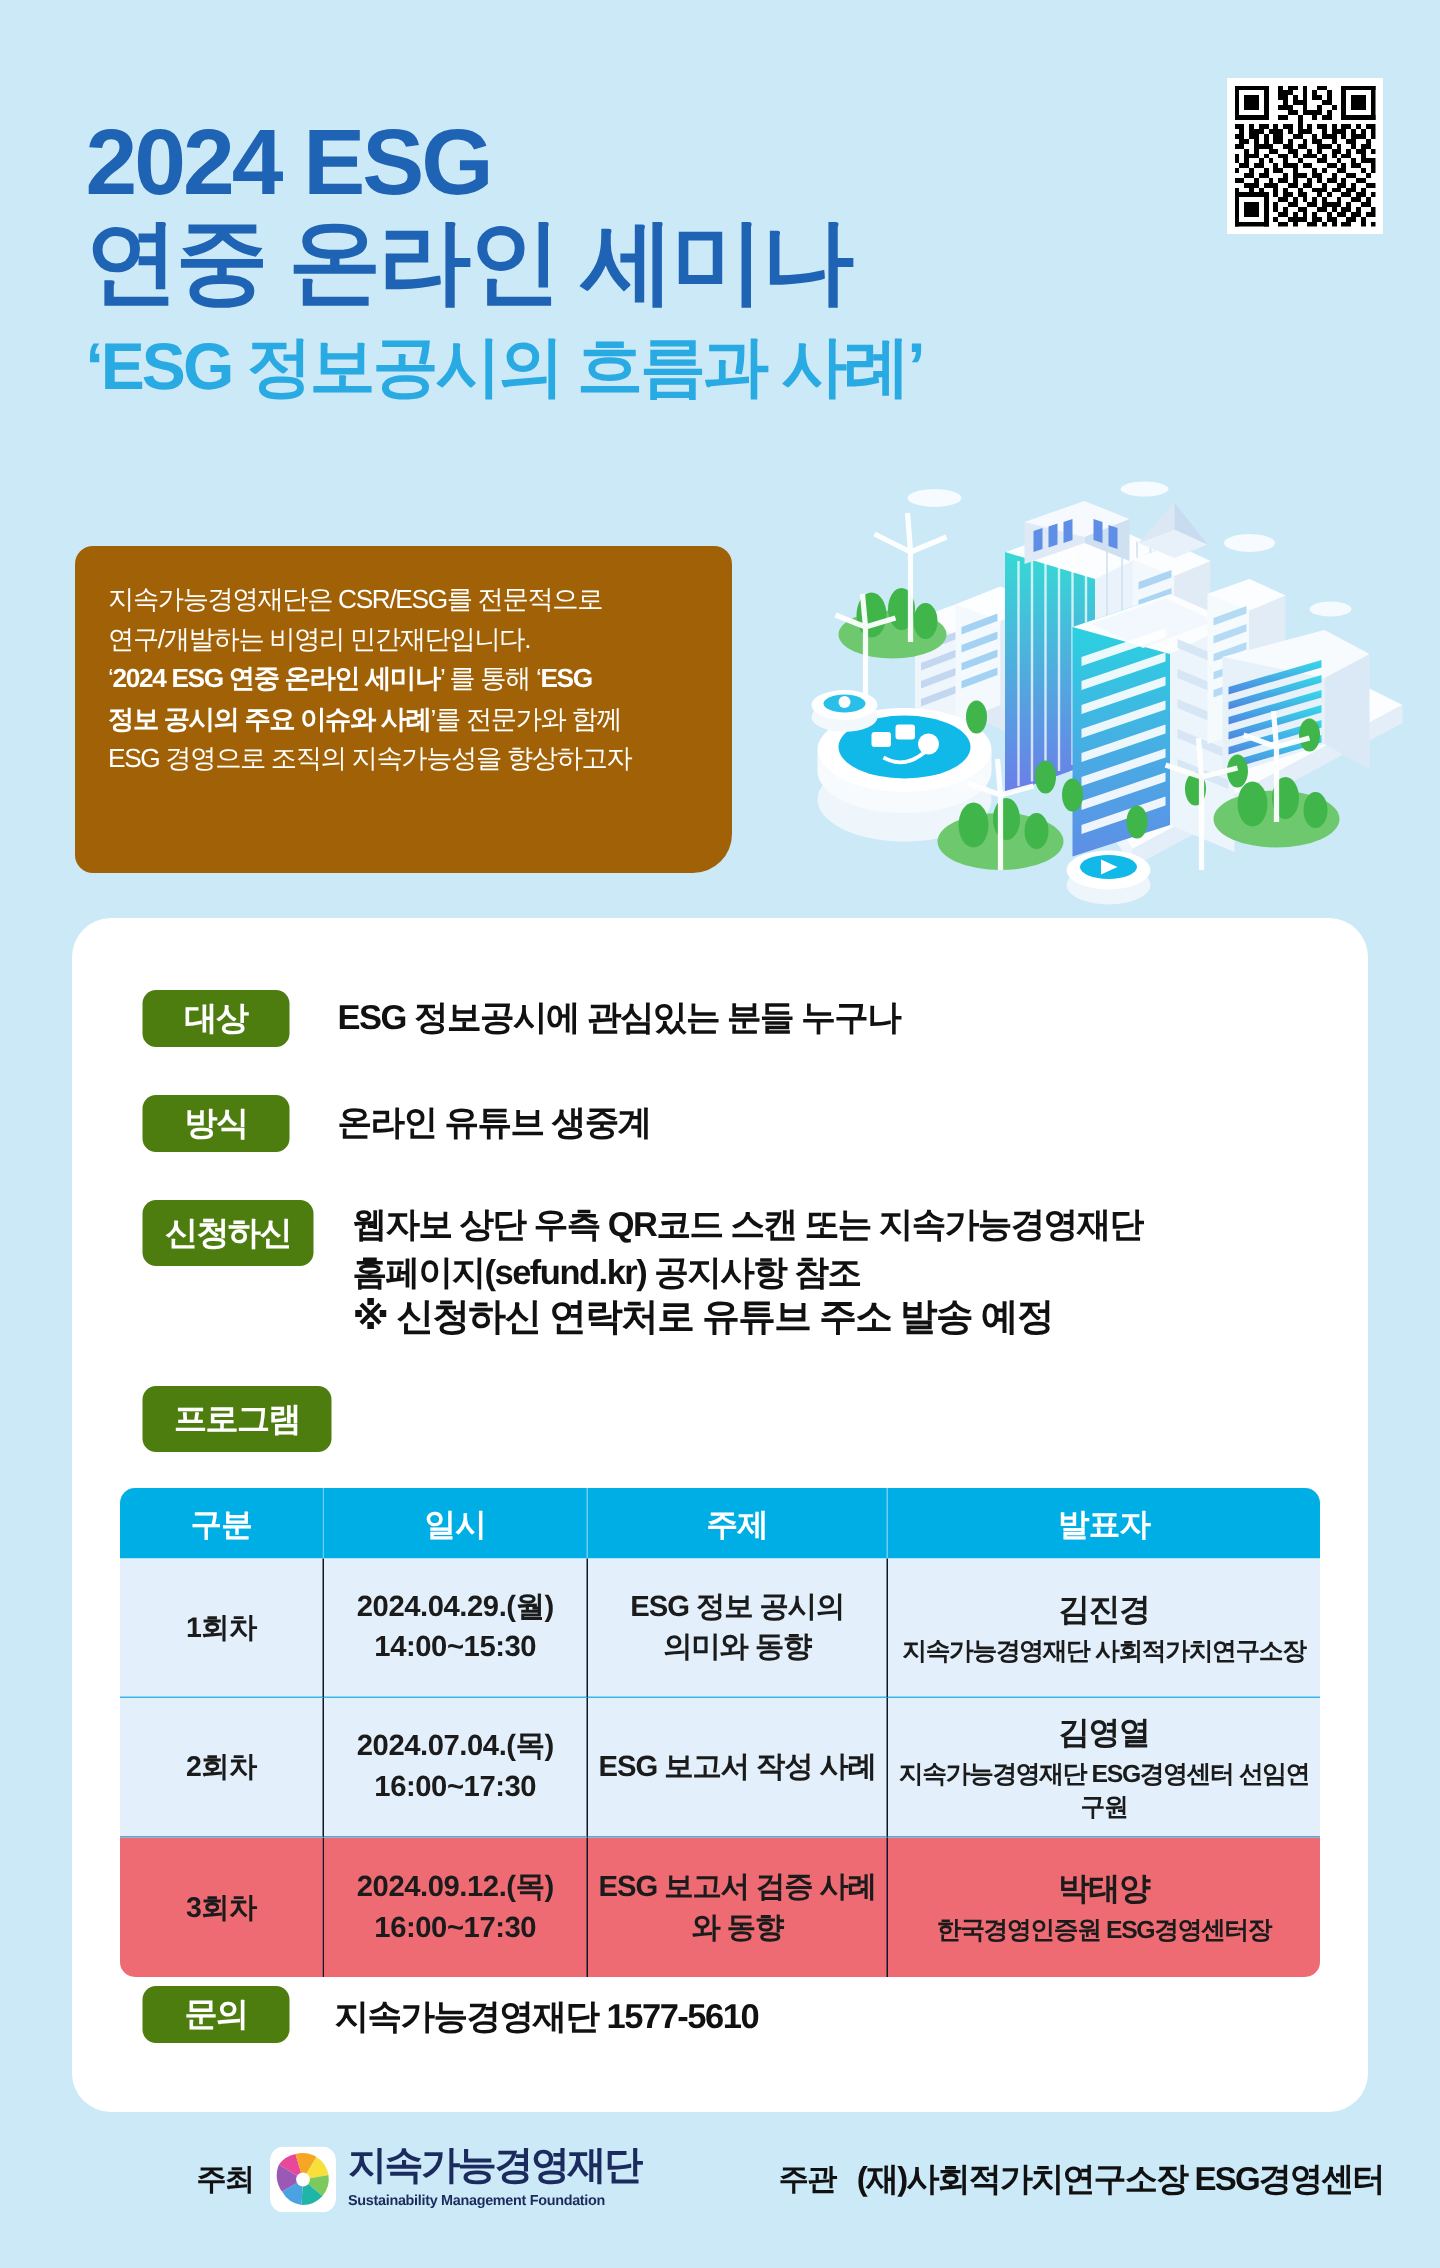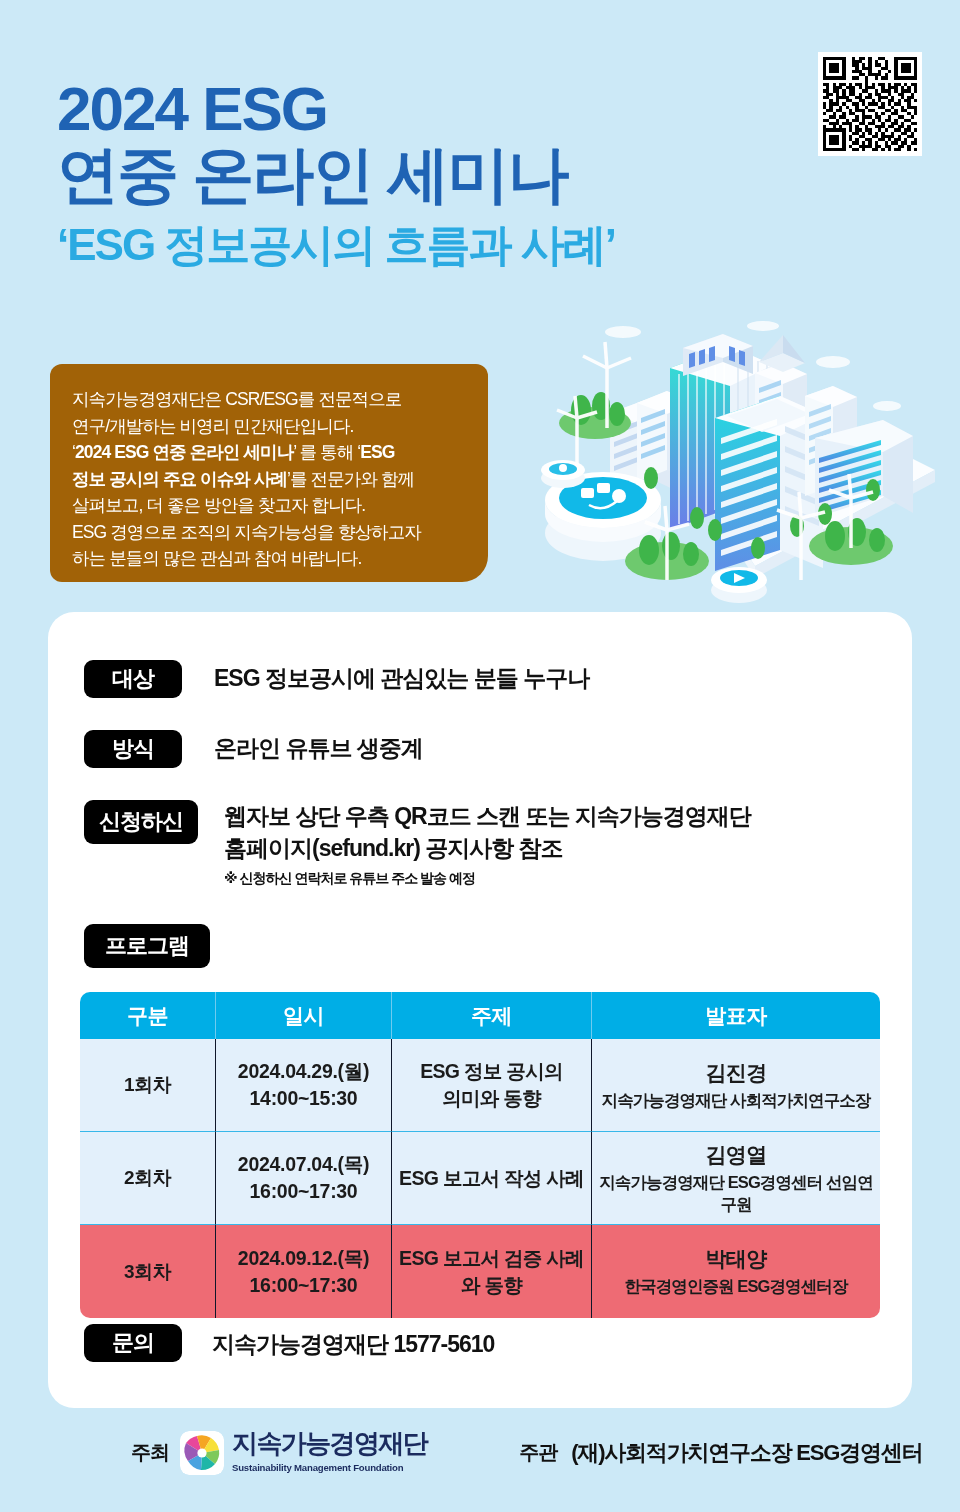--- a/index.html
+++ b/index.html
@@ -48,30 +48,31 @@
 
   
   .card {
     position:absolute; top:612px; left:48px; width:864px; height:796px;
     background:#ffffff; border-radius:26px;
   }
 
   
   .info-row { position:absolute; display:flex; align-items:flex-start; }
   .badge {
-    background:#000000; color:#fff; border-radius:9px;
+    background:#4d7c0f; color:#fff; border-radius:9px;
     font-weight:800; letter-spacing:-1px; text-align:center;
     display:flex; align-items:center; justify-content:center;
     flex:0 0 auto;
+    margin-left:11px;
   }
   .badge-sm { width:98px; height:38px; font-size:22px; }
   .badge-md { width:114px; height:44px; font-size:22px; }
   .info-text { font-size:23px; line-height:32px; font-weight:700;
                letter-spacing:-1px; color:#111; white-space:nowrap; }
-  .info-note { font-size:14px; line-height:28px; font-weight:700;
+  .info-note { font-size:25px; line-height:28px; font-weight:700;
                letter-spacing:-1px; color:#111; white-space:nowrap; }
 
   #row-target { top:48px;  left:36px; }
   #row-method { top:118px; left:36px; }
   #row-apply  { top:188px; left:36px; }
   #row-contact{ top:712px; left:36px; }
 
   .info-row .col { margin-left:32px; padding-top:2px; }
   #row-apply .col { margin-left:26px; padding-top:0; }
   #row-contact .col { margin-left:30px; padding-top:4px; }
@@ -367,23 +368,21 @@
     <div class="title-line">2024 ESG</div>
     <div class="title-line">연중 온라인 세미나</div>
     <div class="subtitle">‘ESG 정보공시의 흐름과 사례’</div>
   </div>
 
   <div class="intro-box">
     <div class="intro-line">지속가능경영재단은 CSR/ESG를 전문적으로</div>
     <div class="intro-line">연구/개발하는 비영리 민간재단입니다.</div>
     <div class="intro-line"><span>‘</span><b>2024 ESG 연중 온라인 세미나</b><span>’ 를 통해 ‘</span><b>ESG</b></div>
     <div class="intro-line"><b>정보 공시의 주요 이슈와 사례</b><span>’를 전문가와 함께</span></div>
-    <div class="intro-line">살펴보고, 더 좋은 방안을 찾고자 합니다.</div>
     <div class="intro-line">ESG 경영으로 조직의 지속가능성을 향상하고자</div>
-    <div class="intro-line">하는 분들의 많은 관심과 참여 바랍니다.</div>
   </div>
 
   <div class="illus">
     <svg viewBox="0 0 430 290">
       <defs>
         <linearGradient id="gTall" x1="0" y1="0" x2="0" y2="1">
           <stop offset="0" stop-color="#2ee6d2"></stop>
             <stop offset="1" stop-color="#6b7de8"></stop>
         </linearGradient>
         <linearGradient id="gMid" x1="0" y1="0" x2="0" y2="1">

